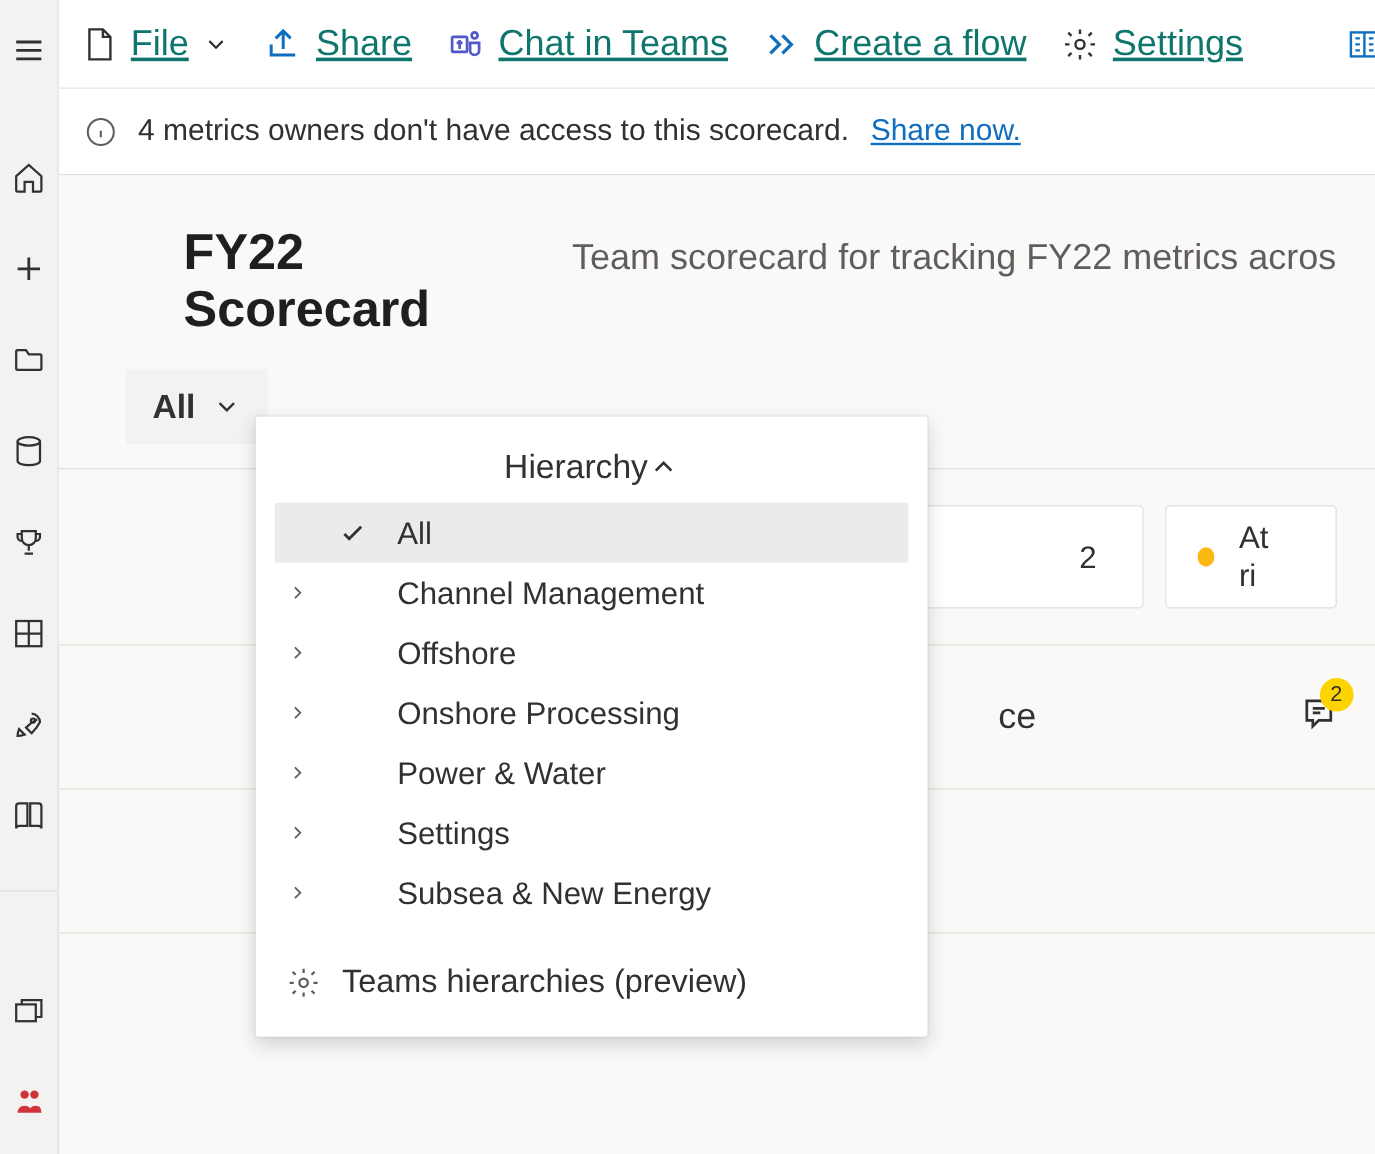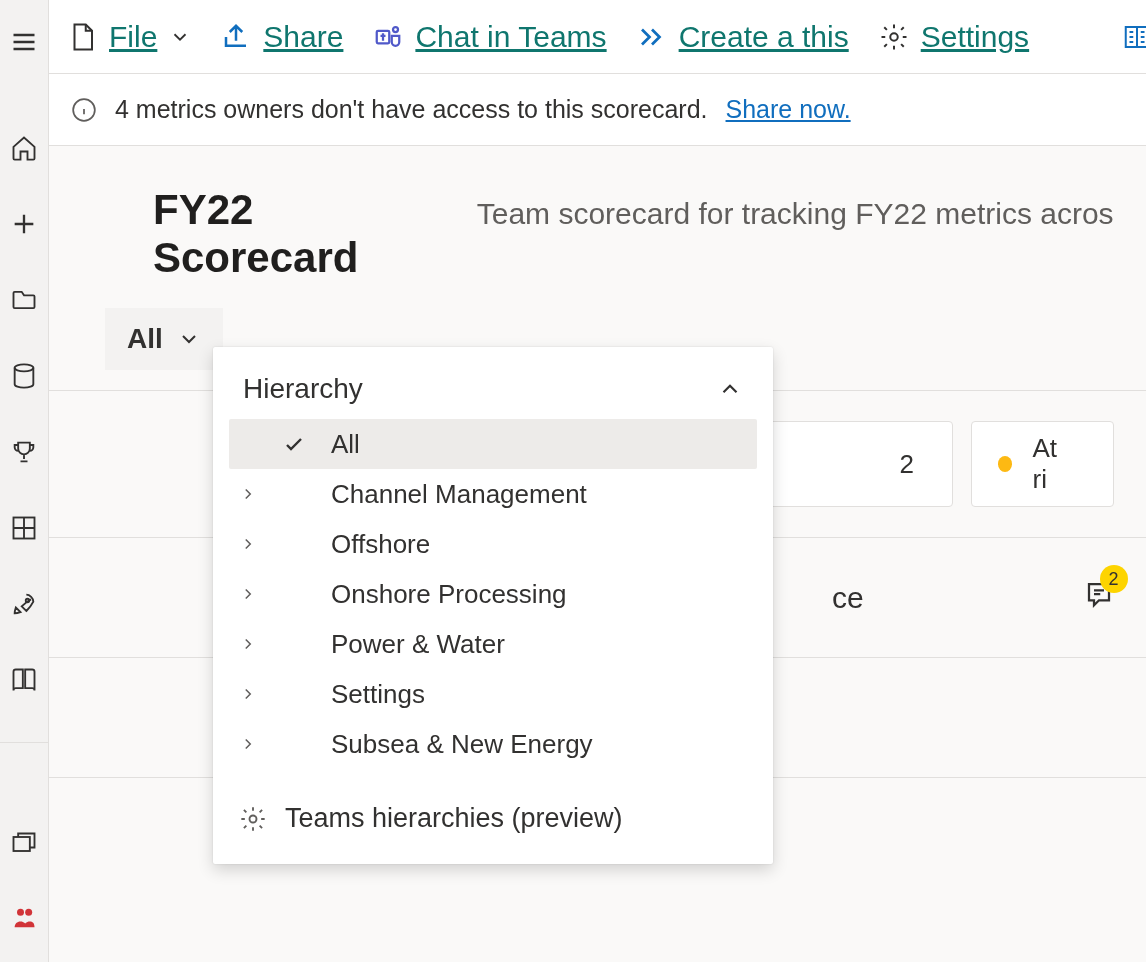--- a/index.html
+++ b/index.html
@@ -48,21 +48,21 @@
 .content-row { height: 120px; border-bottom: 1px solid #e1dfdd; display: flex; align-items: center; padding: 0 56px; font-size: 30px; gap: 20px; position: relative; }
 .content-row.sub { padding-left: 300px; }
 .content-row .marker { position: absolute; left: 306px; top: 106px; width: 14px; height: 14px; background: #00b7f0; border-radius: 3px; }
 .content-row .label { flex: 1; }
 .note-badge { position: relative; }
 .note-badge .badge { position: absolute; top: -14px; right: -14px; width: 28px; height: 28px; border-radius: 50%; background: #fdd400; font-size: 18px; display: flex; align-items: center; justify-content: center; color: #323130; }
 .marker2 { position: absolute; left: 306px; top: -12px; width: 14px; height: 80px; background: #00b7f0; border-radius: 3px; }
 
 
 .dropdown { position: absolute; left: 164px; top: 347px; width: 560px; background: #fff; border-radius: 2px; box-shadow: 0 6px 16px rgba(0,0,0,.16), 0 0 2px rgba(0,0,0,.12); z-index: 50; padding: 26px 16px 24px; }
-.dropdown-header { display: flex; align-items: center; justify-content: space-between; padding: 0 14px 14px; font-size: 28px; }
+.dropdown-header { display: flex; align-items: center; justify-content: center; padding: 0 14px 14px; font-size: 28px; }
 .dropdown-header svg { width: 26px; height: 26px; }
 .dropdown-item { height: 50px; display: flex; align-items: center; gap: 20px; padding: 0 10px 0 6px; font-size: 26px; cursor: pointer; border-radius: 2px; }
 .dropdown-item.selected { background: #edebe9; }
 .dropdown-item .exp { width: 26px; display: flex; justify-content: center; }
 .dropdown-item .chk { width: 26px; display: flex; justify-content: center; }
 .dropdown-item .txt { padding-left: 4px; }
 .dropdown-footer { display: flex; align-items: center; gap: 18px; padding: 34px 10px 6px; font-size: 27px; color: #323130; cursor: pointer; }
 .dropdown-footer svg { width: 28px; height: 28px; }
 
 </style>
@@ -164,21 +164,21 @@
             <path d="M8 9v6M6 11h4"></path>
             <circle cx="18" cy="6" r="2"></circle>
             <path d="M15 11h6v5a3 3 0 0 1-6 0z"></path>
           </svg>
         <span>Chat in Teams</span>
       </div>
       <div class="tool-item">
         <svg viewBox="0 0 24 24" fill="none" stroke="#106ebe" stroke-width="2.2">
             <path d="M4 6l6 6-6 6M12 6l6 6-6 6"></path>
           </svg>
-        <span>Create a this</span>
+        <span>Create a flow</span>
       </div>
       <div class="tool-item">
         <svg viewBox="0 0 24 24" fill="none" stroke="#323130" stroke-width="1.6">
             <circle cx="12" cy="12" r="3"></circle>
             <path d="M12 2v3M12 19v3M4.2 4.2l2.1 2.1M17.7 17.7l2.1 2.1M2 12h3M19 12h3M4.2 19.8l2.1-2.1M17.7 6.3l2.1-2.1"></path>
           </svg>
         <span>Settings</span>
       </div>
       <div class="tool-item" style="margin-left:auto">
         <svg viewBox="0 0 24 24" fill="none" stroke="#106ebe" stroke-width="1.6">

